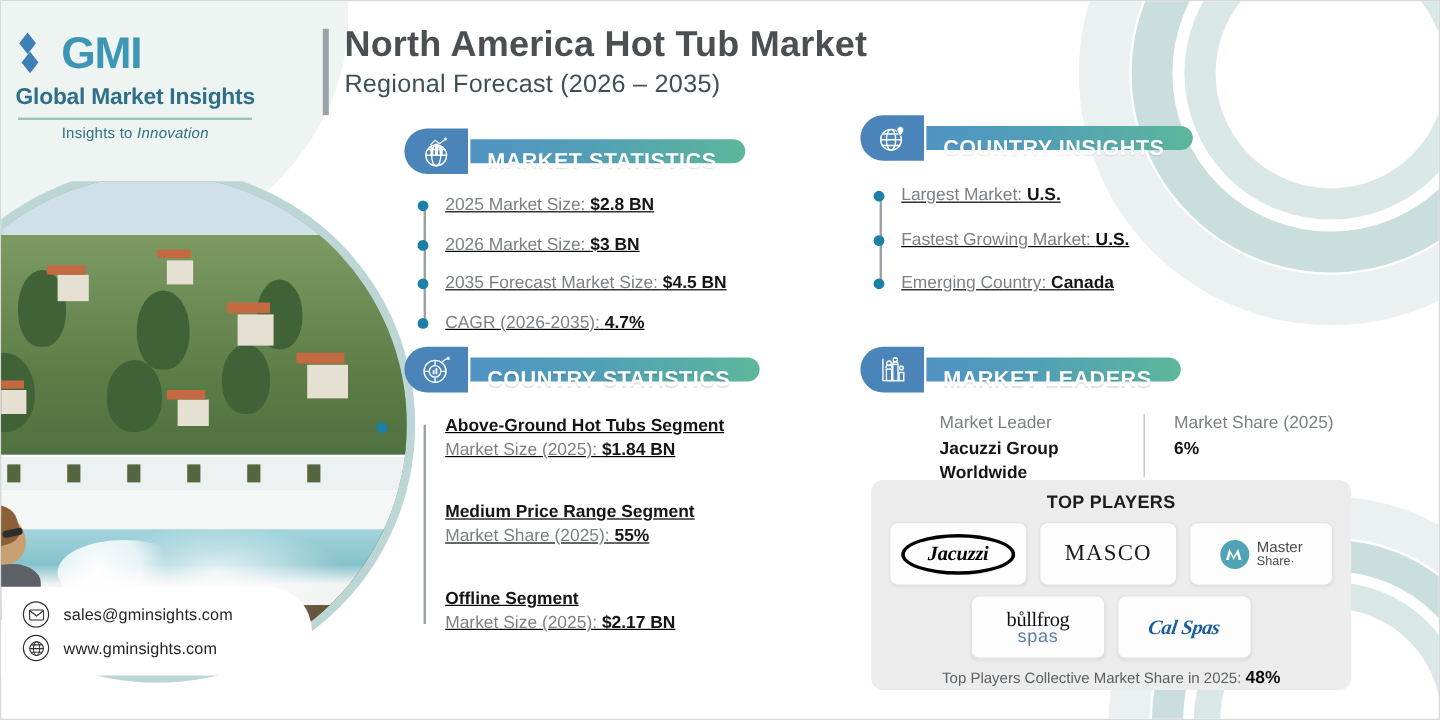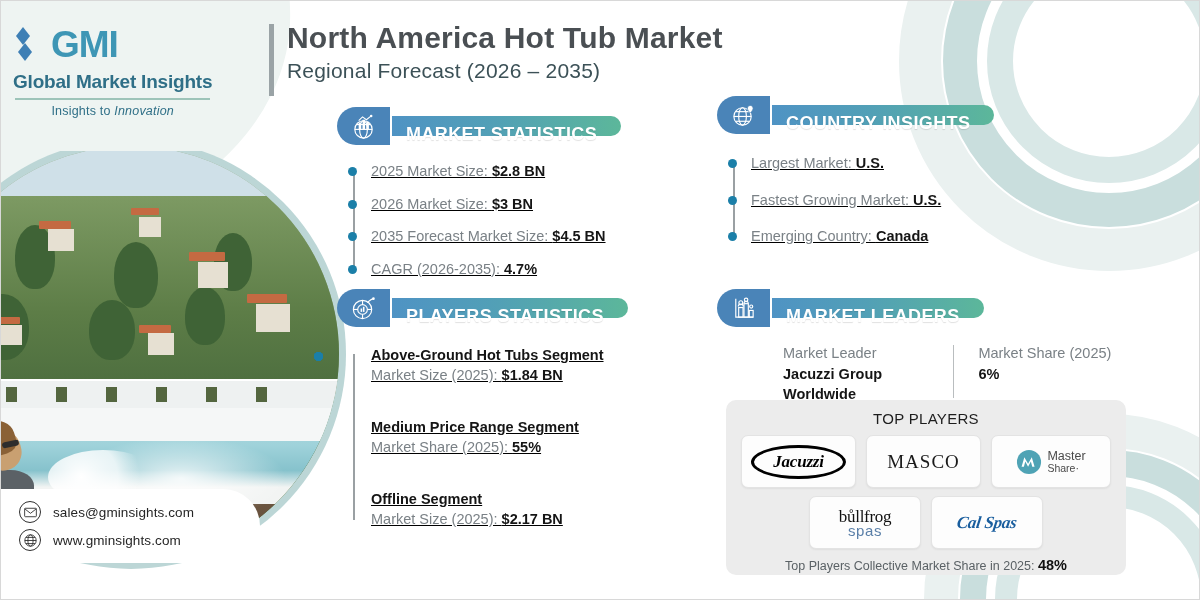--- a/index.html
+++ b/index.html
@@ -228,21 +228,21 @@
   
   .top-players {
     position:absolute; left:725px; top:399px;
     width:400px; height:175px;
     background:#ececec;
     border-radius:10px;
     padding:10px 14px 8px;
     z-index:5;
   }
   .tp-title {
-    text-align:center; font-size:15px; font-weight:normal;
+    text-align:center; font-size:15px; font-weight:bold;
     color:#1d1d1d; letter-spacing:.3px; margin-bottom:8px;
   }
   .tp-row { display:flex; justify-content:center; gap:10px; margin-bottom:8px; }
   .tp-card {
     background:#fdfdfd; border:1px solid #e3e3e3; border-radius:7px;
     height:53px; display:flex; align-items:center; justify-content:center;
     box-shadow:0 1px 2px rgba(0,0,0,.06);
     overflow:hidden;
   }
   .tp-card.c1 { width:115px; }
@@ -459,21 +459,21 @@
           <line x1="13" y1="5.5" x2="13" y2="10"></line>
           <line x1="13" y1="20" x2="13" y2="24.5"></line>
           <line x1="3.5" y1="15" x2="8" y2="15"></line>
           <line x1="18" y1="15" x2="22.5" y2="15"></line>
           <rect x="11" y="14" width="1.6" height="3.5" fill="#fff" stroke="none"></rect>
           <rect x="13.4" y="12.2" width="1.6" height="5.3" fill="#fff" stroke="none"></rect>
           <path d="M18 8 c3-3 4-4 6-4" stroke="#fff" stroke-width="1.1"></path>
           <circle cx="24.3" cy="3.8" r="1.4" fill="#fff" stroke="none"></circle>
         </svg>
       </div>
-      <div class="pill-label">PLAYERS STATISTICS</div>
+      <div class="pill-label">COUNTRY STATISTICS</div>
     </div>
     <div class="timeline" style="margin-top:20px;">
       <div class="timeline-line"></div>
       <div class="seg-item">
         <span class="tl-dot"></span>
         <div class="seg-title">Above-Ground Hot Tubs Segment</div>
         <div class="seg-sub"><span>Market Size (2025): </span><b>$1.84 BN</b></div>
       </div>
       <div class="seg-item">
         <span class="tl-dot"></span>

